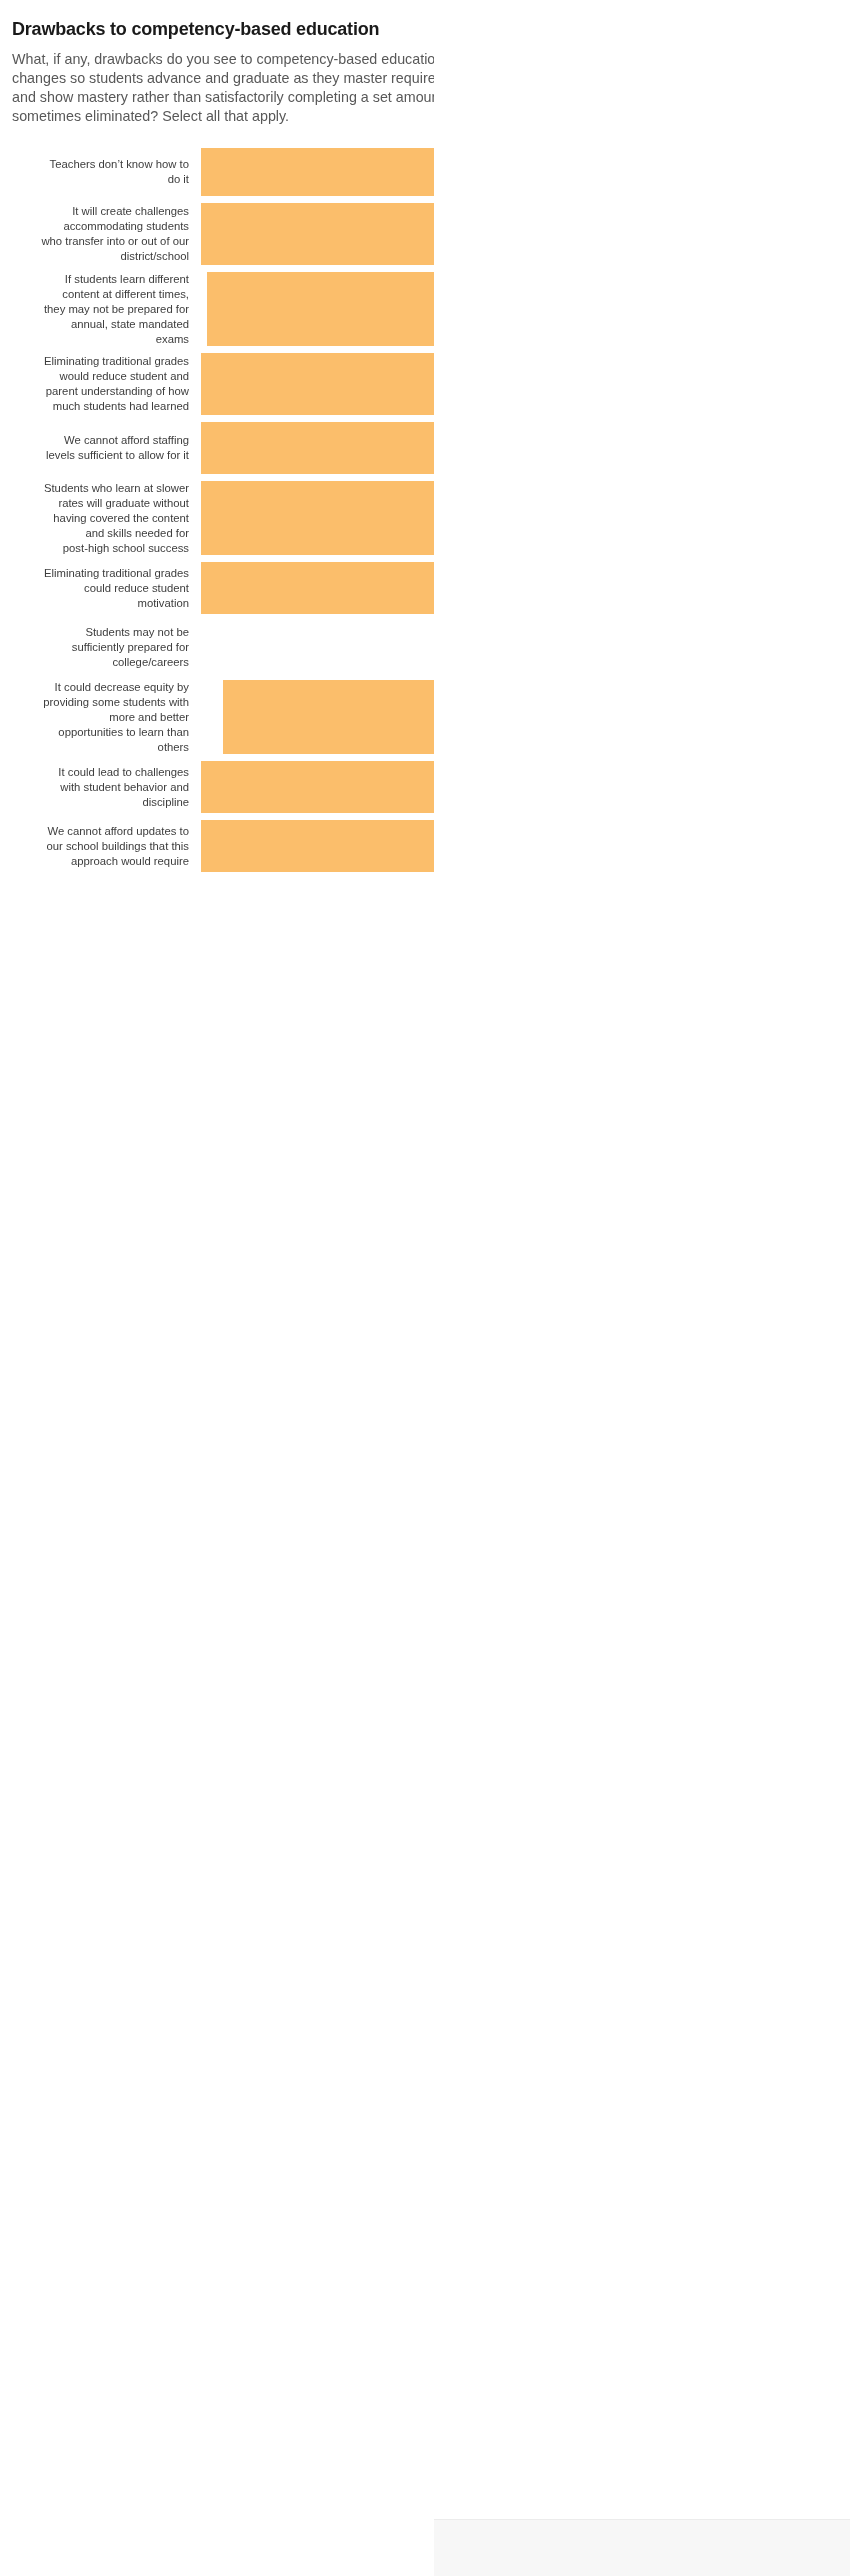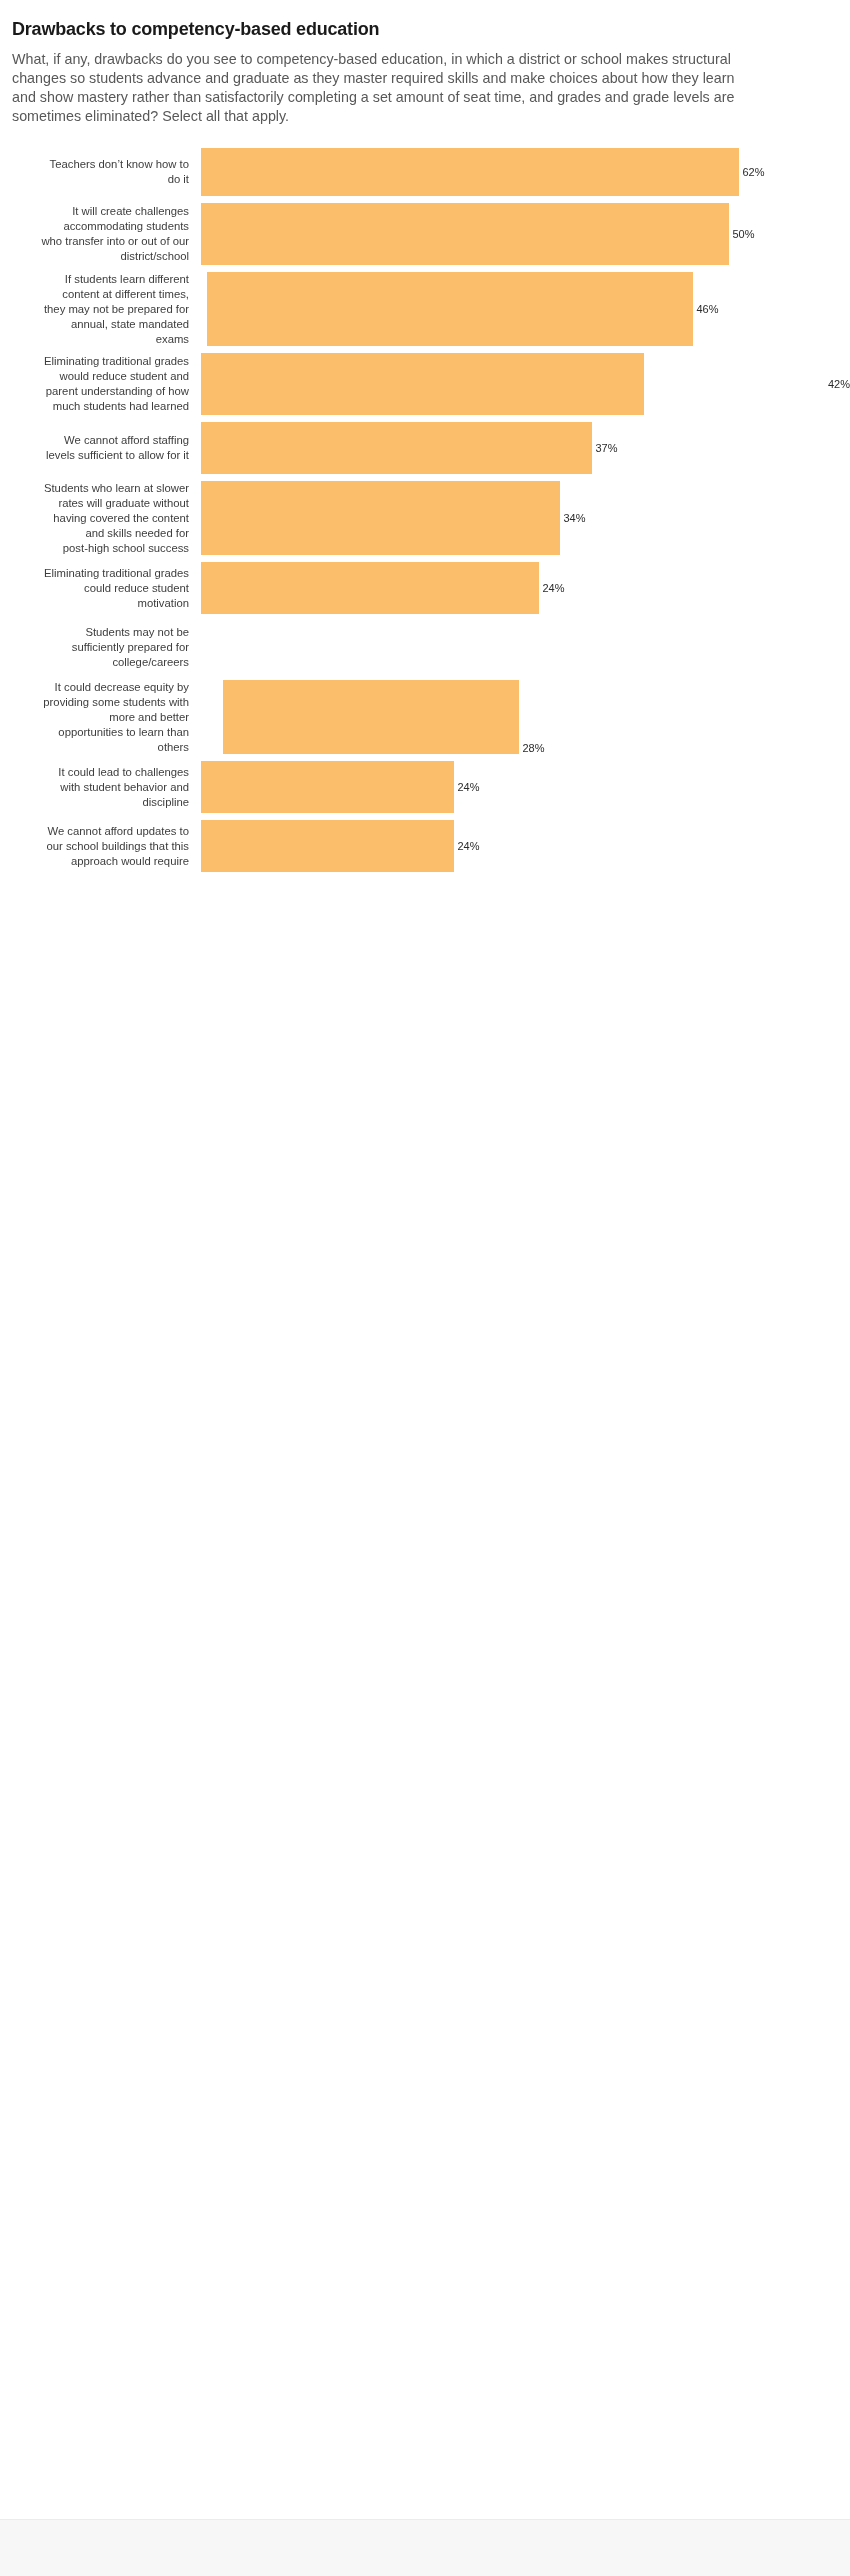--- a/index.html
+++ b/index.html
@@ -14,21 +14,21 @@
     -webkit-font-smoothing: antialiased;
   }
 
   .page {
     width: 850px;
     min-height: 2576px;
     position: relative;
     background: #ffffff;
     box-sizing: border-box;
     display: flex;
-    flex-direction: column;
+    flex-direction: row;
   }
 
   .content {
     padding: 19px 0 0 0;
     overflow: hidden;
   }
 
   .chart-title {
     font-size: 18px;
     font-weight: bold;

